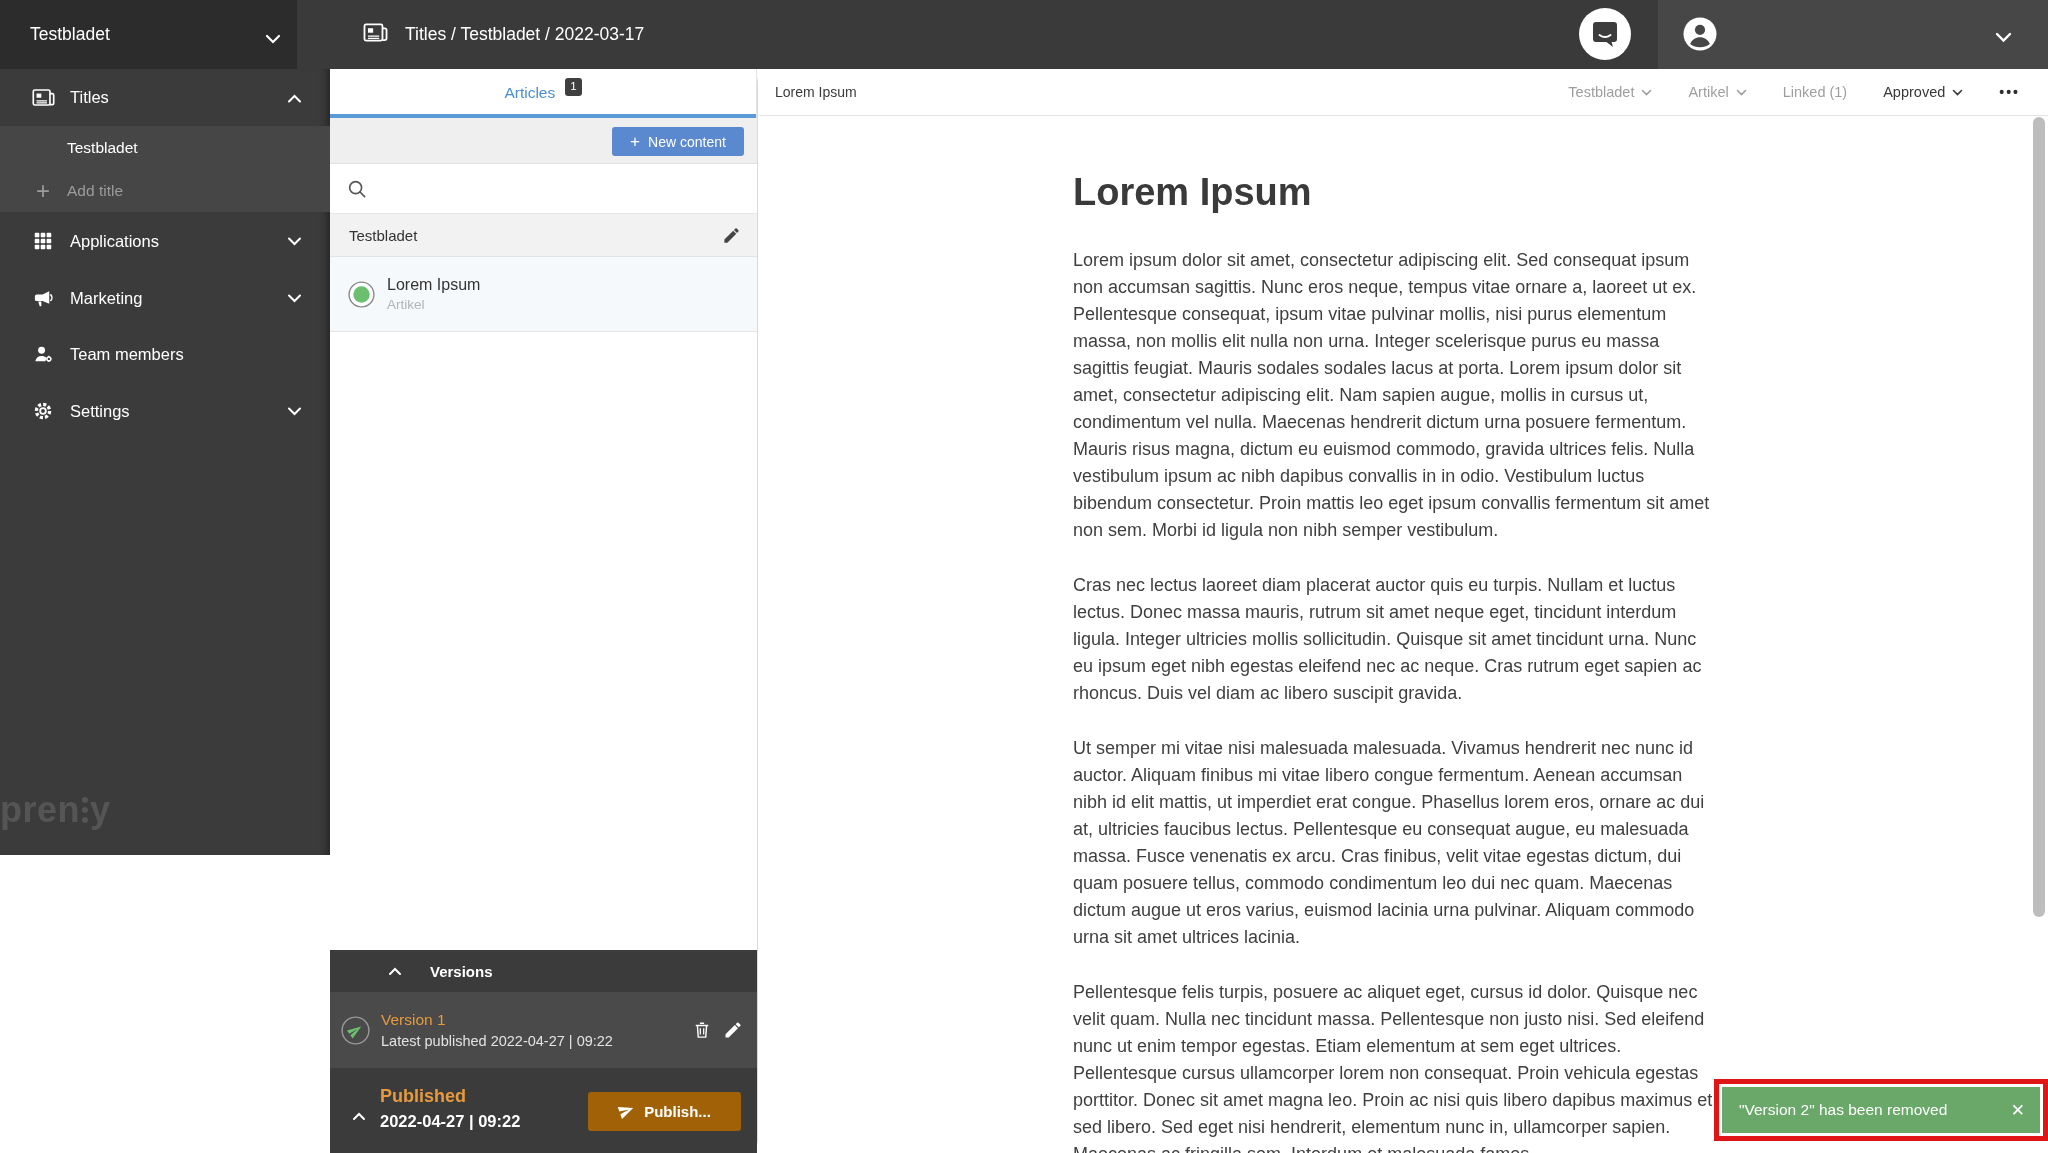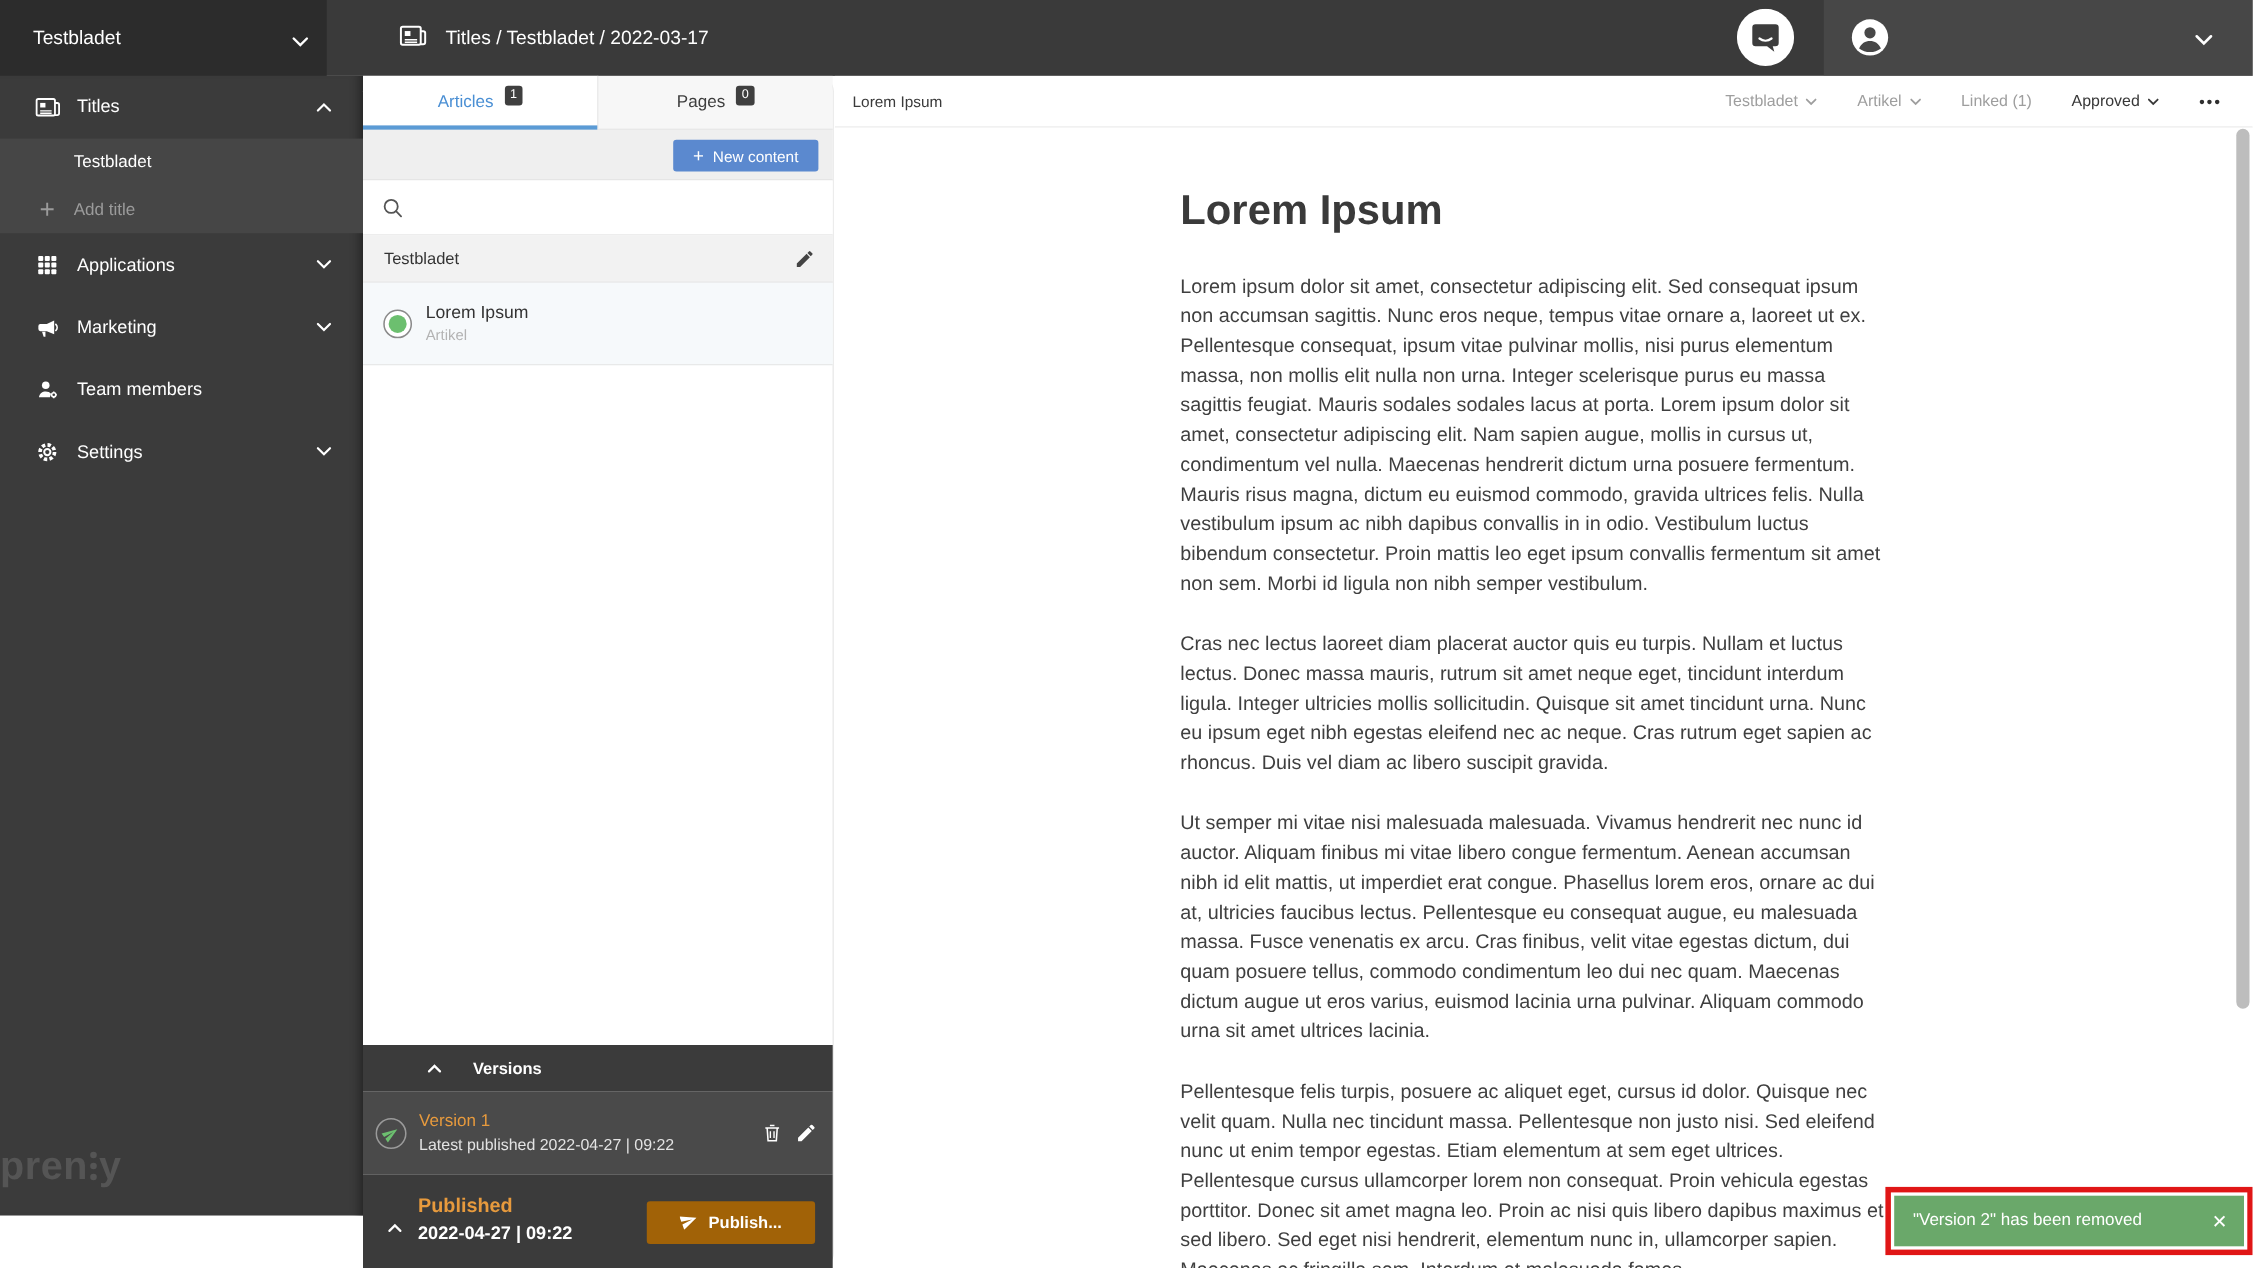--- a/index.html
+++ b/index.html
@@ -12,21 +12,21 @@
   .topbar{position:absolute;left:0;top:0;width:2048px;height:69px;background:#3a3a3a;}
   .topbar-right-seg{position:absolute;left:1658px;top:0;width:390px;height:69px;background:#474747;}
   .sidebar-header{position:absolute;left:0;top:0;width:297px;height:69px;background:#2c2c2c;display:flex;align-items:center;color:#fff;cursor:pointer;}
   .sidebar-header .ws-title{margin-left:30px;font-size:17.5px;}
   .sidebar-header .chev{position:absolute;right:16px;top:30px;}
   .breadcrumb{position:absolute;left:362px;top:0;height:69px;display:flex;align-items:center;gap:16px;color:#fff;font-size:17.5px;}
   .chat-btn{position:absolute;left:1579px;top:8px;width:52px;height:52px;cursor:pointer;}
   .account-btn{position:absolute;left:1682px;top:16px;width:36px;height:36px;cursor:pointer;}
   .topbar-chev{position:absolute;left:1995px;top:29px;cursor:pointer;}
   
-  .sidebar{position:absolute;left:0;top:69px;width:330px;height:1036px;background:#3b3b3b;box-shadow:inset -10px 0 10px -8px rgba(0,0,0,.45);}
+  .sidebar{position:absolute;left:0;top:69px;width:330px;height:786px;background:#3b3b3b;box-shadow:inset -10px 0 10px -8px rgba(0,0,0,.45);}
   .nav-row{display:flex;align-items:center;color:#fff;position:relative;cursor:pointer;}
   .nav-row.h57{height:57px;} .nav-row.h58{height:58px;} .nav-row.h56{height:56px;}
   .nav-icon{width:26px;margin-left:30px;display:flex;justify-content:center;}
   .nav-label{margin-left:14px;font-size:16.5px;}
   .nav-chev{position:absolute;right:28px;top:50%;transform:translateY(-50%);}
   .submenu{background:#464646;}
   .sub-row{height:43px;display:flex;align-items:center;color:#fff;font-size:15.5px;cursor:pointer;position:relative;}
   .sub-row .sub-lbl{margin-left:67px;}
   .sub-row .plus{position:absolute;left:30px;width:26px;text-align:center;font-size:24px;font-weight:300;color:#9b9b9b;}
   .sub-row.muted{color:#9b9b9b;}
@@ -245,24 +245,20 @@
       <span>y</span>
     </div>
   </div>
 
   <div class="panel">
     <div class="tabs">
       <div class="tab active">
         <span>Articles</span>
         <span class="badge">1</span>
       </div>
-      <div class="tab">
-        <span>Pages</span>
-        <span class="badge">0</span>
-      </div>
     </div>
     <div class="newrow">
       <button class="new-btn">
         <span class="plus">+</span>
         <span>New content</span>
       </button>
     </div>
     <div class="searchrow">
       <svg width="22" height="22" viewBox="0 0 24 24">
           <circle cx="10.5" cy="10.5" r="6.5" fill="none" stroke="#555" stroke-width="1.8"></circle>

